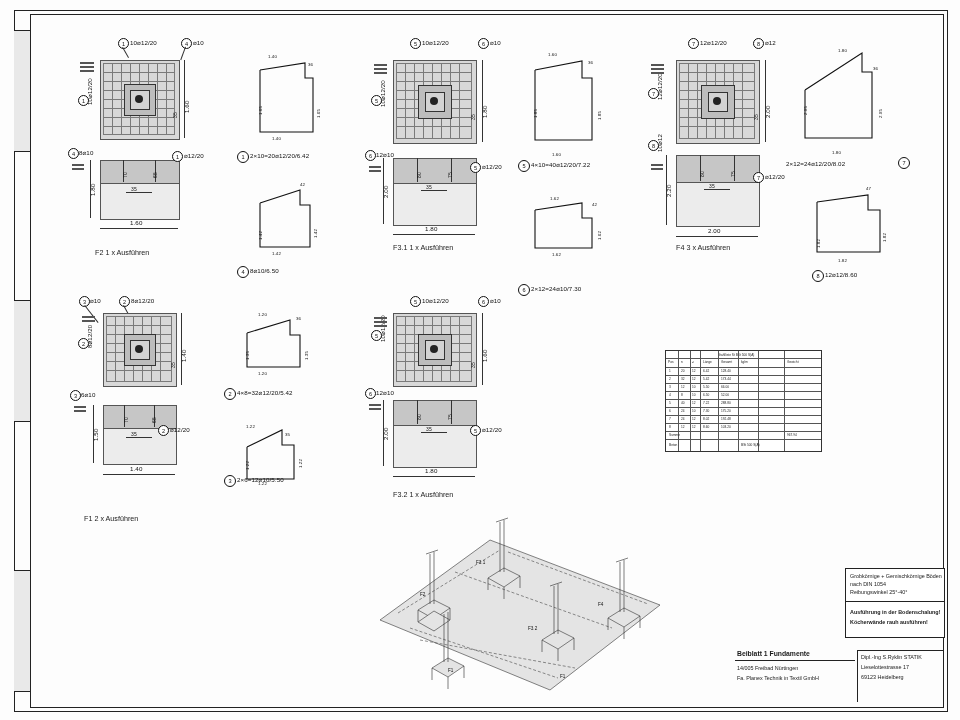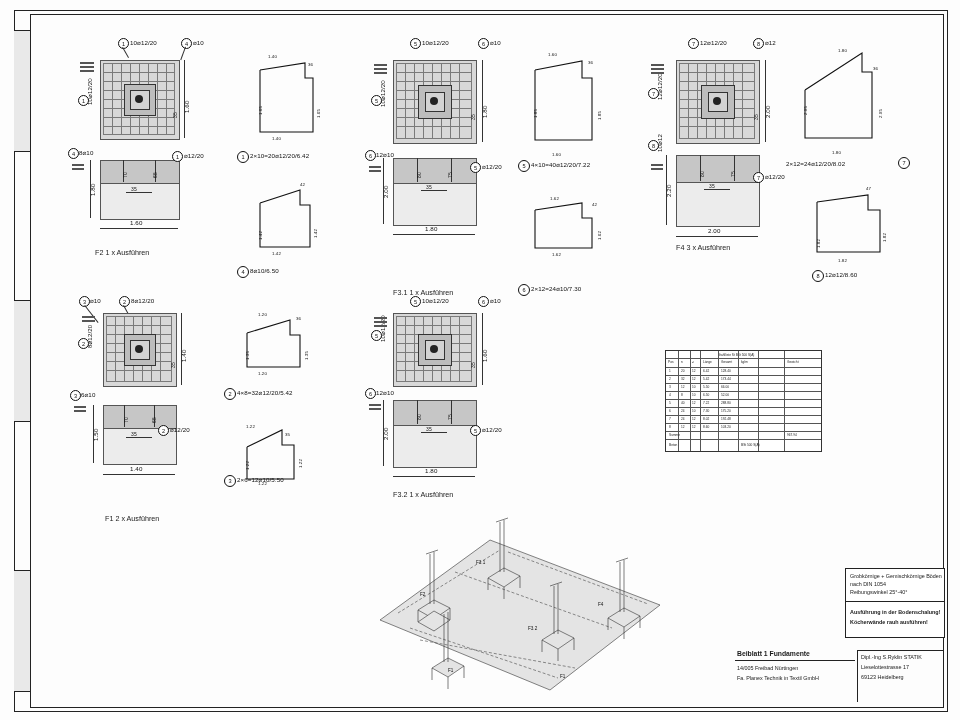--- a/index.html
+++ b/index.html
@@ -210,21 +210,21 @@
     <div class="dim" style="left:421px;top:190px;width:26px;"></div>
 
     <div class="dimv" style="left:383px;top:158px;height:66px;"></div>
     <div class="lbl rot" style="left:382px;top:198px;">2.00</div>
     <div class="dim" style="left:393px;top:234px;width:82px;"></div>
     <div class="lbl" style="left:425px;top:225px;">1.80</div>
 
     <div class="circ" style="left:470px;top:162px;width:9px;height:9px;">5</div>
     <div class="lbl" style="left:482px;top:163px;">⌀12/20</div>
 
-    <div class="cap" style="left:393px;top:243px;margin-top:45px;">F3.1  1 x Ausführen</div>
+    <div class="cap" style="left:393px;top:243px;">F3.1  1 x Ausführen</div>
   </div>
 
   <div class="blk">
     <div class="circ" style="left:688px;top:38px;width:9px;height:9px;">7</div>
     <div class="lbl" style="left:700px;top:39px;">12⌀12/20</div>
     <div class="circ" style="left:753px;top:38px;width:9px;height:9px;">8</div>
     <div class="lbl" style="left:765px;top:39px;">⌀12</div>
     <div class="circ" style="left:648px;top:88px;width:9px;height:9px;">7</div>
     <div class="lbl rot" style="left:656px;top:100px;">12⌀12/20</div>
 
@@ -348,21 +348,21 @@
     <div class="dim" style="left:126px;top:437px;width:26px;"></div>
 
     <div class="dimv" style="left:93px;top:405px;height:58px;"></div>
     <div class="lbl rot" style="left:92px;top:441px;">1.50</div>
     <div class="dim" style="left:103px;top:474px;width:72px;"></div>
     <div class="lbl" style="left:130px;top:465px;">1.40</div>
 
     <div class="circ" style="left:158px;top:425px;width:9px;height:9px;">2</div>
     <div class="lbl" style="left:170px;top:426px;">⌀12/20</div>
 
-    <div class="cap" style="left:105px;top:514px;">F1 2 x Ausführen</div>
+    <div class="cap" style="left:84px;top:514px;">F1 2 x Ausführen</div>
   </div>
 
   <div class="blk">
     <div class="circ" style="left:410px;top:296px;width:9px;height:9px;">5</div>
     <div class="lbl" style="left:422px;top:297px;">10⌀12/20</div>
     <div class="circ" style="left:478px;top:296px;width:9px;height:9px;">6</div>
     <div class="lbl" style="left:490px;top:297px;">⌀10</div>
     <div class="circ" style="left:371px;top:330px;width:9px;height:9px;">5</div>
     <div class="lbl rot" style="left:379px;top:342px;">10⌀12/20</div>
 

